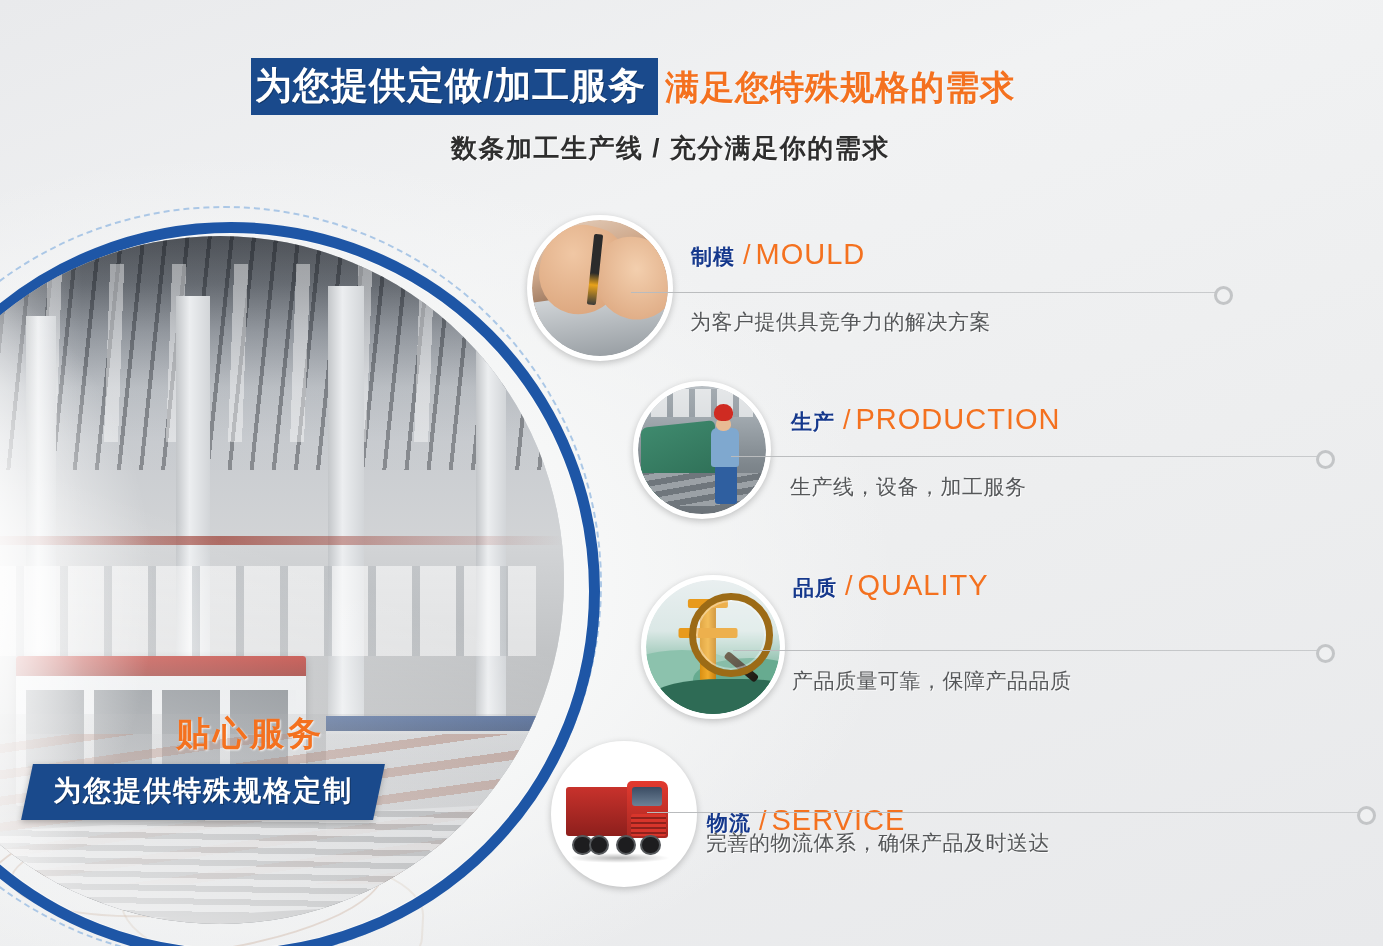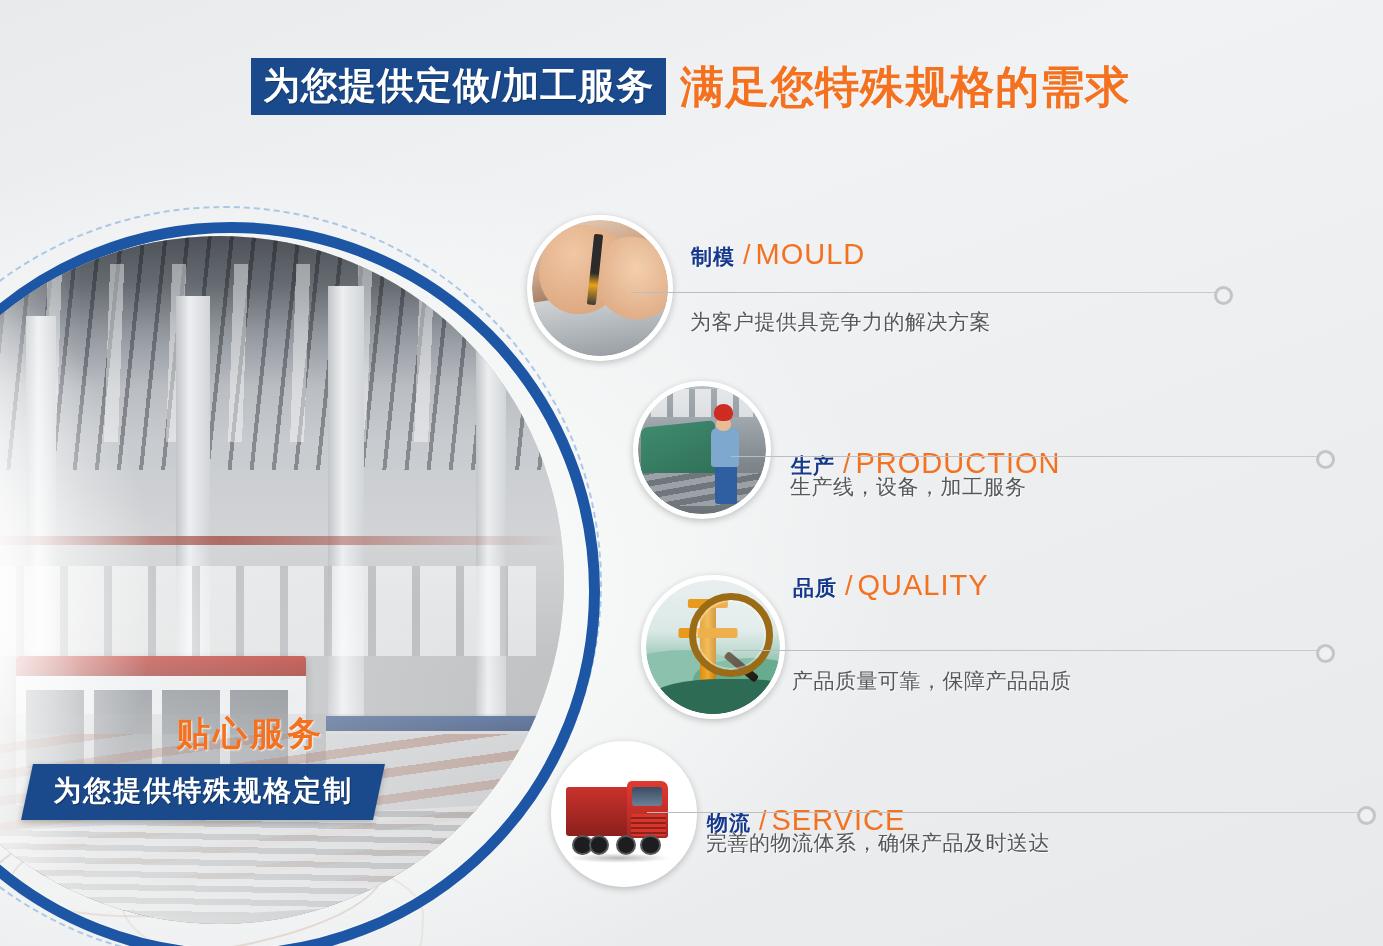--- a/index.html
+++ b/index.html
@@ -41,29 +41,29 @@
   .header{position:absolute;top:0;left:0;width:100%;height:190px;}
   .title-row{
     position:absolute;top:58px;left:251px;
     display:flex;align-items:center;
   }
   .title-badge{
     background:#1a4a8c;
     color:#ffffff;
     font-size:37px;font-weight:bold;letter-spacing:1px;
     line-height:1;
-    padding:9px 12px 11px 12px;
+    padding:9px 12px 11px 4px;
     white-space:nowrap;
     text-shadow:1px 1px 0 rgba(0,0,0,.25);
   }
   .title-orange{
     color:#f4711f;
-    font-size:44px;font-weight:bold;letter-spacing:1px;
+    font-size:34px;font-weight:bold;letter-spacing:1px;
     line-height:1;
-    margin-left:14px;
+    margin-left:7px;
     white-space:nowrap;
     text-shadow:1px 1px 1px rgba(255,255,255,.6);
   }
   .subtitle{
     position:absolute;top:131px;left:451px;
     color:#2e2e2e;
     font-size:26px;font-weight:bold;letter-spacing:1.5px;
     white-space:nowrap;
     text-shadow:1px 1px 0 rgba(255,255,255,.9);
   }
@@ -277,20 +277,21 @@
 
   <div class="ghost ghost-a"></div>
   <div class="ghost ghost-b"></div>
   <div class="ghost ghost-c"></div>
 
   <div class="header">
     <div class="title-row">
       <div class="title-badge">为您提供定做/加工服务</div>
       <div class="title-orange">满足您特殊规格的需求</div>
     </div>
+    <div class="subtitle">数条加工生产线 / 充分满足你的需求</div>
   </div>
 
   <div class="circle-wrap">
     <div class="dashed-ring"></div>
     <div class="blue-ring"></div>
     <div class="photo-circle">
       <div class="factory">
         <div class="roof-beams"></div>
         <div class="roof-lights"></div>
         <div class="pillar p1"></div>
@@ -338,21 +339,21 @@
           <div class="prod-win"></div>
           <div class="prod-mach"></div>
           <div class="prod-rail"></div>
           <div class="worker-legs"></div>
           <div class="worker-body"></div>
           <div class="worker-face"></div>
           <div class="worker-head"></div>
         </div>
       </div>
     </div>
-    <div class="f-head" style="left:791px;top:405px;margin-top:44px;">
+    <div class="f-head" style="left:791px;top:405px;">
       <span class="f-cn">生产</span><span class="f-slash">/</span><span class="f-en">PRODUCTION</span>
     </div>
     <div class="f-line" style="left:731px;top:456px;width:592px;"></div>
     <div class="f-dot" style="left:1316px;top:450px;"></div>
     <div class="f-desc" style="left:790px;top:473px;">生产线，设备，加工服务</div>
   </div>
 
   <div class="feature">
     <div class="f-icon" style="left:641px;top:575px;width:134px;height:134px;">
       <div class="inner">

